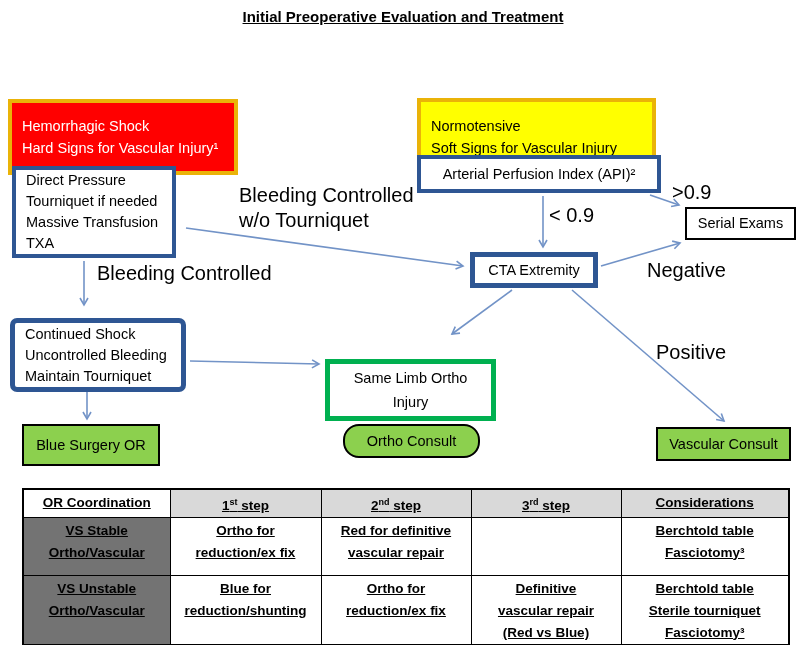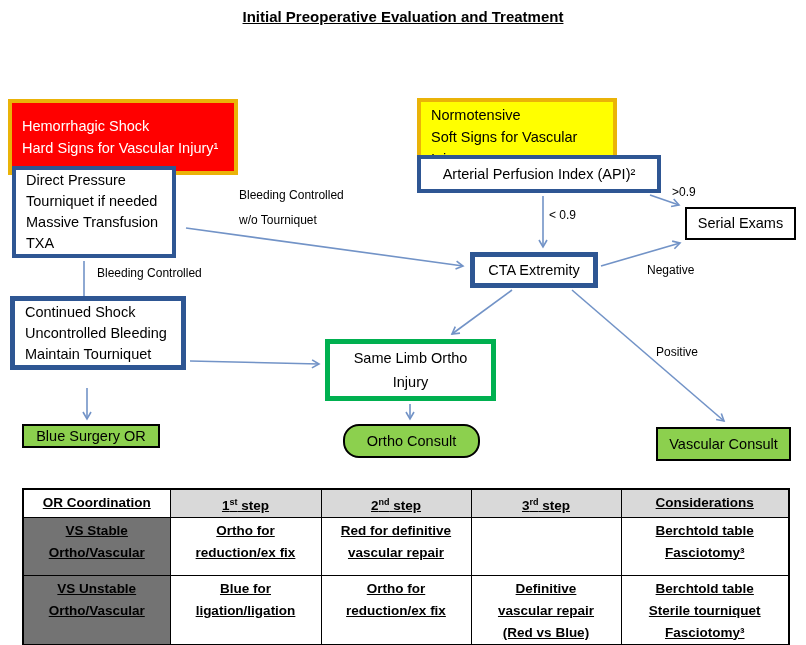--- a/index.html
+++ b/index.html
@@ -8,28 +8,28 @@
     font-family:"Liberation Sans",sans-serif;color:#000;overflow:hidden;
   }
   .title{position:absolute;top:8px;left:0;width:100%;text-align:center;
     font-size:15px;font-weight:bold;}
   .title span{text-decoration:underline;}
   .node{position:absolute;box-sizing:border-box;display:flex;flex-direction:column;
     justify-content:center;font-size:14.5px;line-height:21px;}
   .navy4{border:4px solid #eab308;margin-top:47px;}
   .blue4{border:4px solid #2E5693;}
   .blue5{border:5px solid #2E5693;}
-  .green5{border:5px solid #00B050;}
+  .green5{border:5px solid #00B050;margin-top:20px;}
   .thinblack{border:2px solid #000;}
   .redfill{background:#FF0000;color:#fff;}
   .yellowfill{background:#FFFF00;color:#000;}
   .greenfill{background:#8CD04E;color:#000;}
   .leftpad{align-items:flex-start;padding-left:10px;}
   .center{align-items:center;text-align:left;}
-  .elabel{position:absolute;font-size:12px;line-height:25px;white-space:nowrap;}
+  .elabel{position:absolute;font-size:20px;line-height:25px;white-space:nowrap;}
   svg.arrows{position:absolute;left:0;top:0;pointer-events:none;}
   
   .ortable{position:absolute;left:22px;top:488px;border-collapse:collapse;
     table-layout:fixed;border:2px solid #000;}
   .ortable td{border:1.5px solid #000;font-size:13.5px;font-weight:bold;
     text-align:center;vertical-align:top;padding:2px 2px 0 2px;line-height:22px;
     overflow:hidden;}
   .ortable tr.hdr td{vertical-align:middle;padding-top:0;background:#D9D9D9;}
   .ortable tr.hdr td.whitecell{background:#fff;}
   .ortable td.graycell{background:#737373;}
@@ -65,21 +65,21 @@
       <line x1="87" y1="388" x2="87" y2="419" marker-end="url(#ah)"></line>
       <line x1="410" y1="404" x2="410" y2="419" marker-end="url(#ah)"></line>
     </g>
   </svg>
 
   <div class="node navy4 redfill leftpad" style="left:8px;top:52px;width:230px;height:76px;line-height:22px;">
     <div>Hemorrhagic Shock</div>
     <div>Hard Signs for Vascular Injury¹</div>
   </div>
 
-  <div class="node navy4 yellowfill leftpad" style="left:417px;top:51px;width:200px;height:78px;line-height:22px;">
+  <div class="node navy4 yellowfill leftpad" style="left:417px;top:51px;width:239px;height:78px;line-height:22px;">
     <div>Normotensive</div>
     <div>Soft Signs for Vascular Injury</div>
   </div>
 
   <div class="node blue4 leftpad" style="left:12px;top:166px;width:164px;height:92px;background:#fff;">
     <div>Direct Pressure</div>
     <div>Tourniquet if needed</div>
     <div>Massive Transfusion</div>
     <div>TXA</div>
   </div>
@@ -89,32 +89,32 @@
   </div>
 
   <div class="node thinblack center" style="left:685px;top:207px;width:111px;height:33px;background:#fff;">
     <div>Serial Exams</div>
   </div>
 
   <div class="node blue5 center" style="left:470px;top:252px;width:128px;height:36px;background:#fff;">
     <div>CTA Extremity</div>
   </div>
 
-  <div class="node blue5 leftpad" style="left:10px;top:296px;width:176px;height:74px;background:#fff;">
+  <div class="node blue5 leftpad" style="left:10px;top:318px;width:176px;height:74px;background:#fff;border-radius:7px;">
     <div>Continued Shock</div>
     <div>Uncontrolled Bleeding</div>
     <div>Maintain Tourniquet</div>
   </div>
 
   <div class="node green5 center" style="left:325px;top:339px;width:171px;height:62px;background:#fff;line-height:24px;">
     <div>Same Limb Ortho</div>
     <div>Injury</div>
   </div>
 
-  <div class="node thinblack greenfill center" style="left:22px;top:424px;width:138px;height:24px;">
+  <div class="node thinblack greenfill center" style="left:22px;top:424px;width:138px;height:42px;">
     <div>Blue Surgery OR</div>
   </div>
 
   <div class="node thinblack greenfill center" style="left:343px;top:424px;width:137px;height:34px;border-radius:16px;">
     <div>Ortho Consult</div>
   </div>
 
   <div class="node thinblack greenfill center" style="left:656px;top:427px;width:135px;height:34px;">
     <div>Vascular Consult</div>
   </div>
@@ -166,21 +166,21 @@
         <div class="u">Fasciotomy³</div>
       </td>
     </tr>
     <tr style="height:68px;">
       <td class="graycell">
         <div class="u">VS Unstable</div>
         <div class="u">Ortho/Vascular</div>
       </td>
       <td>
         <div class="u">Blue for</div>
-        <div class="u">ligation/ligation</div>
+        <div class="u">reduction/shunting</div>
       </td>
       <td>
         <div class="u">Ortho for</div>
         <div class="u">reduction/ex fix</div>
       </td>
       <td>
         <div class="u">Definitive</div>
         <div class="u">vascular repair</div>
         <div class="u">(Red vs Blue)</div>
       </td>

